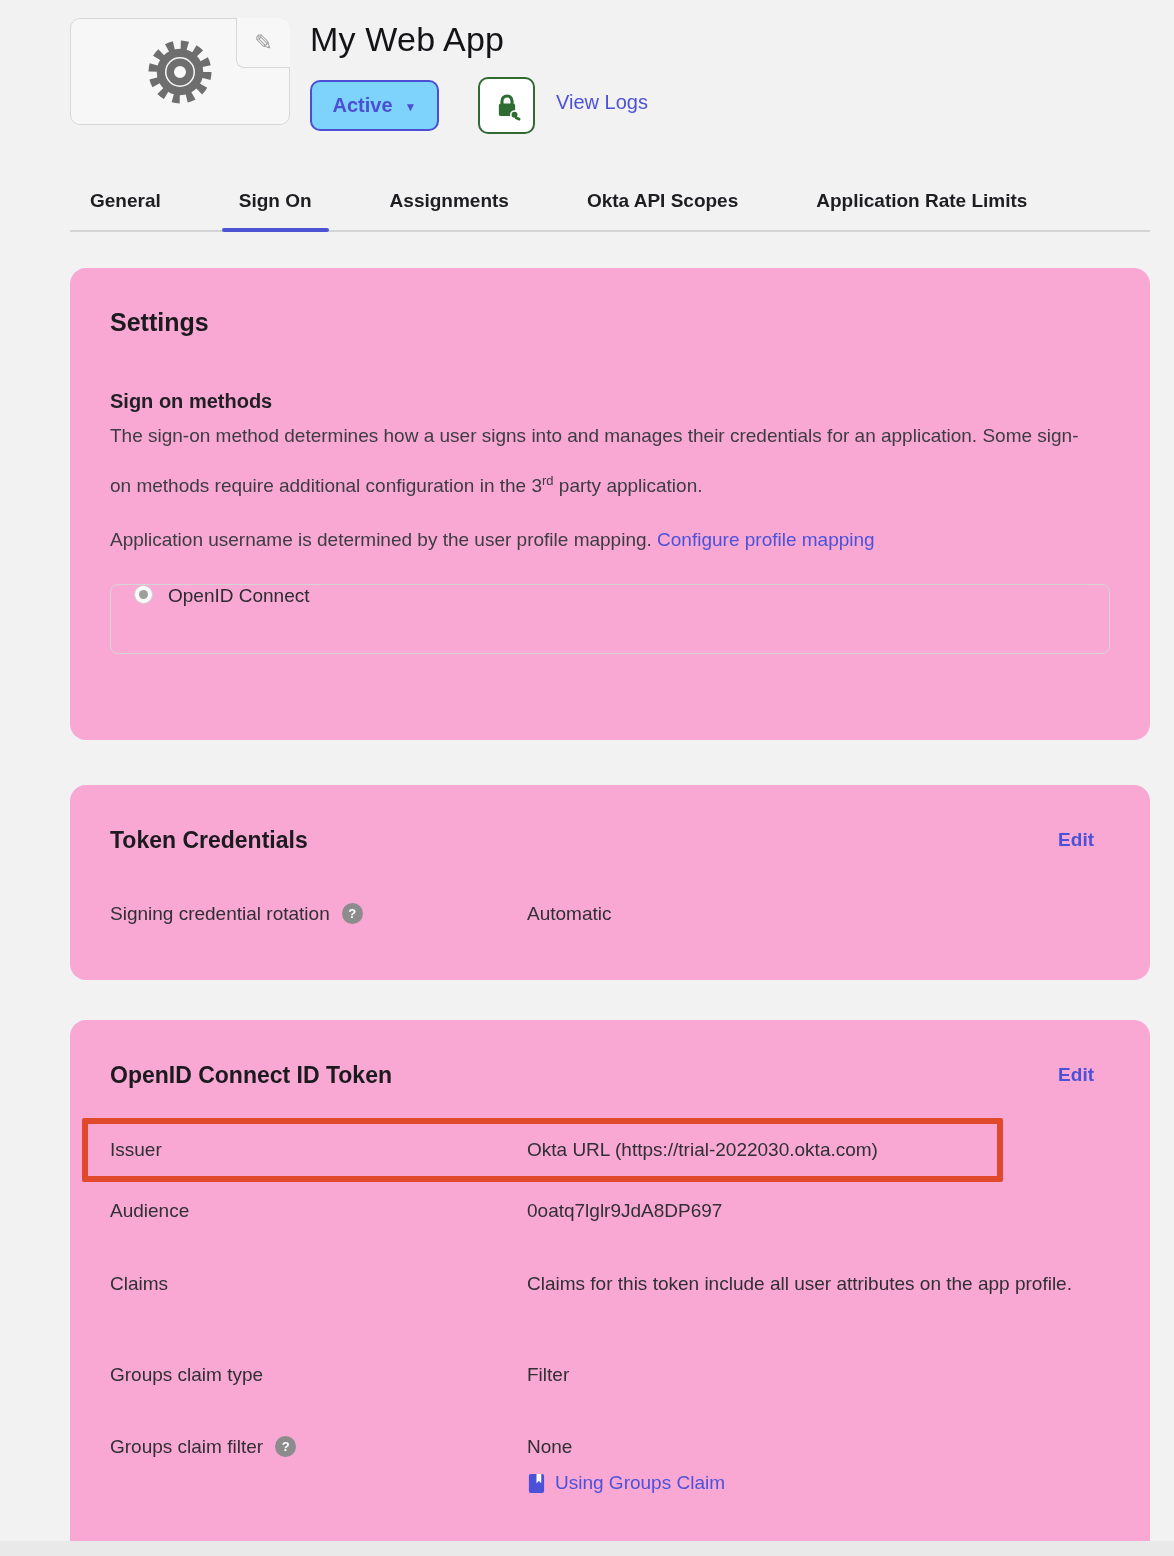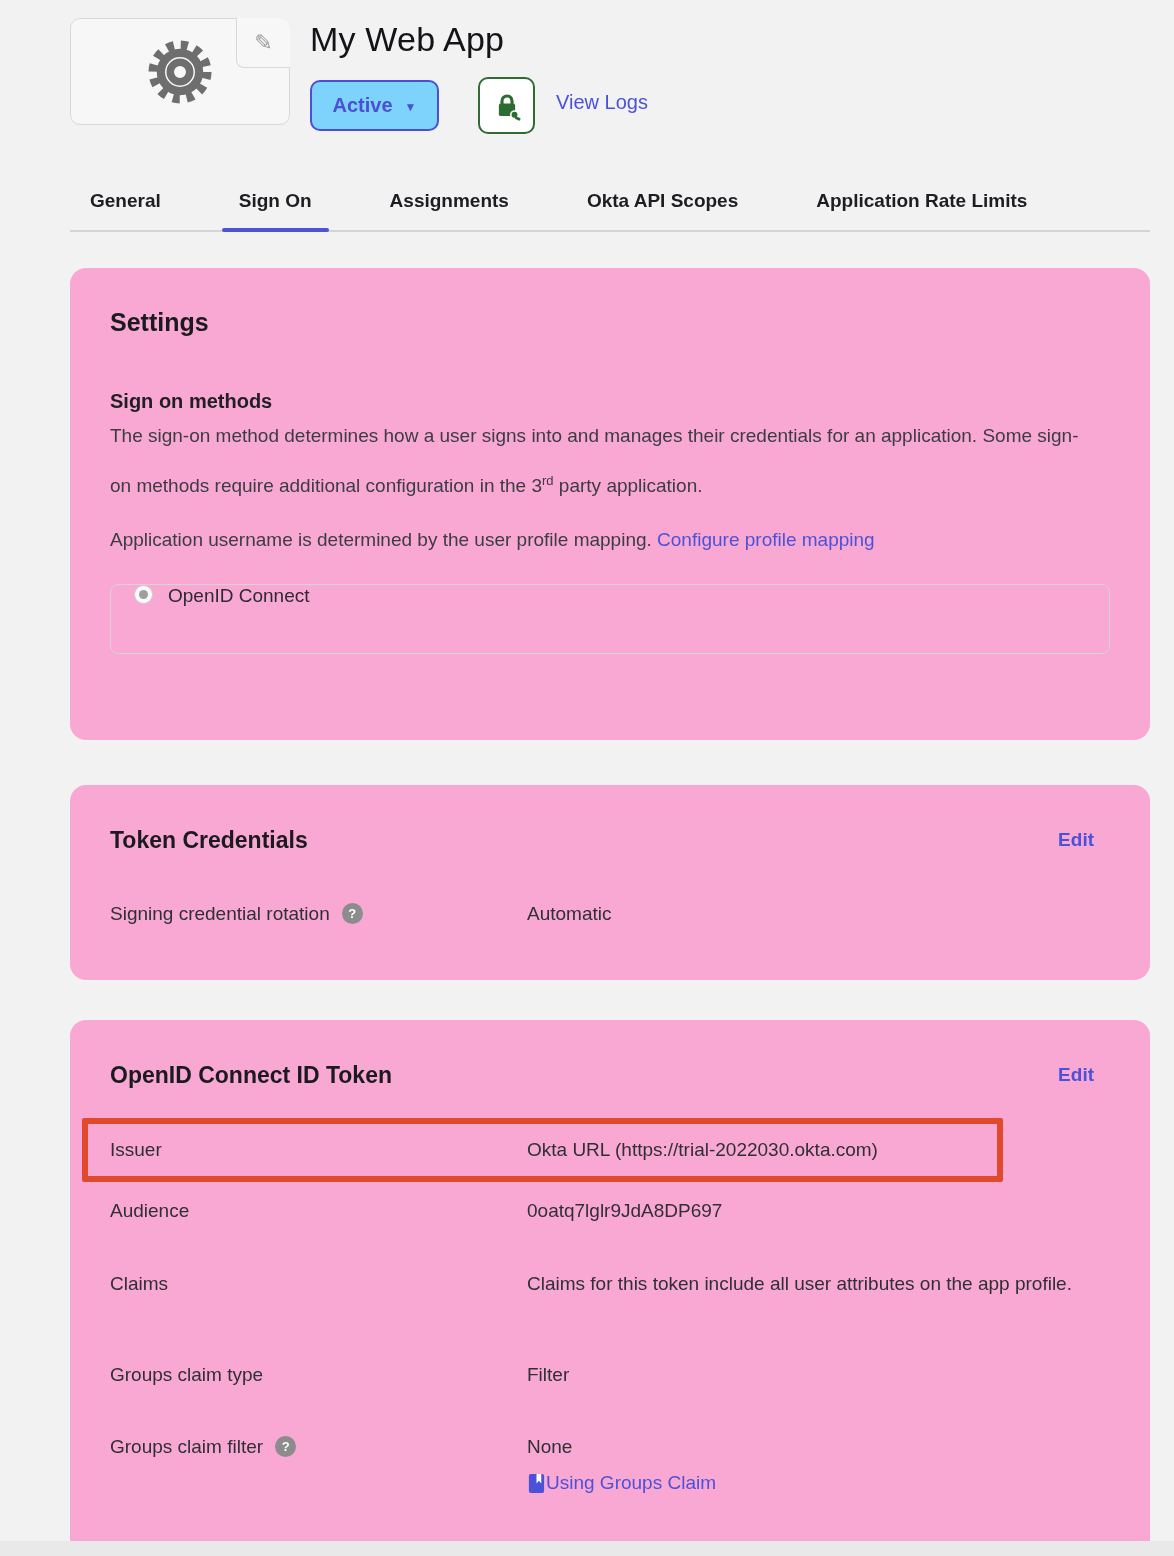--- a/index.html
+++ b/index.html
@@ -109,21 +109,21 @@
   .row-highlight{
     margin-top:29px;margin-left:-28px;width:921px;
     border:6px solid var(--red);border-radius:2px;
     padding:12px 4px 12px 22px;display:flex;align-items:center;
   }
   .mt-audience{margin-top:15px;}
   .mt-claims{margin-top:45px;}
   .mt-gtype{margin-top:63px;}
   .mt-gfilter{margin-top:44px;}
   .value-link{
-    display:flex;align-items:center;margin-top:8px;
+    display:flex;align-items:center;gap:9px;margin-top:8px;
     color:var(--accent);cursor:pointer;justify-content:flex-end;
   }
   .bottom-strip{
     position:absolute;left:0;bottom:0;width:1174px;height:15px;background:#e9e9e9;
   }
   svg{display:block;}
 </style>
 </head>
 <body>
 

